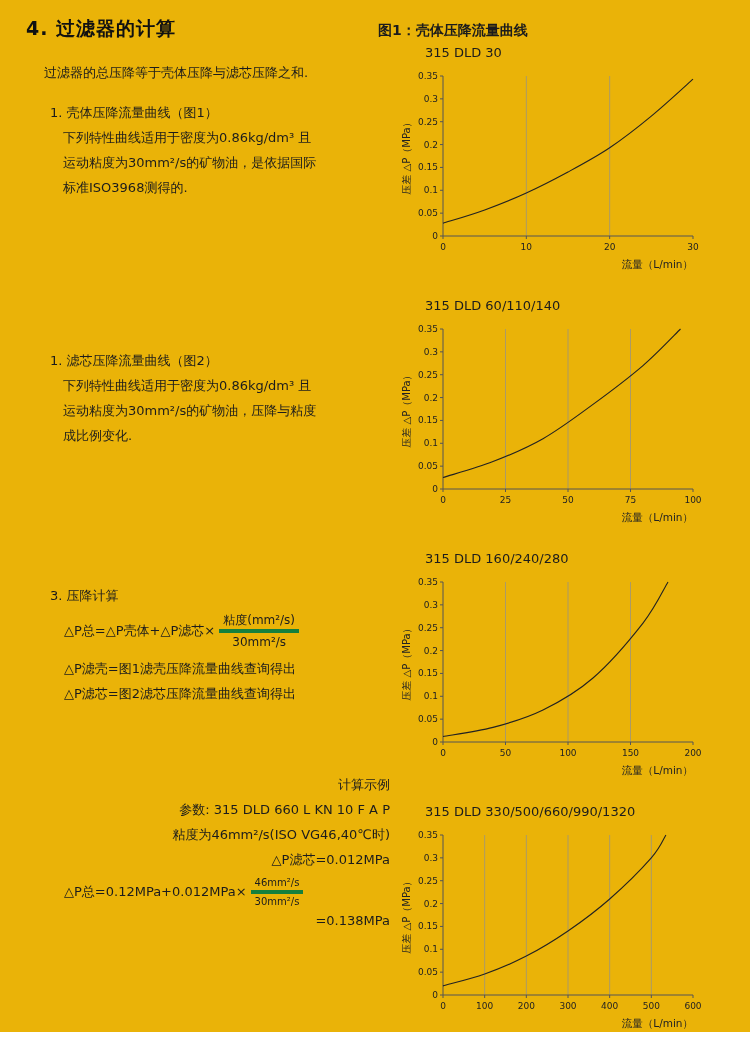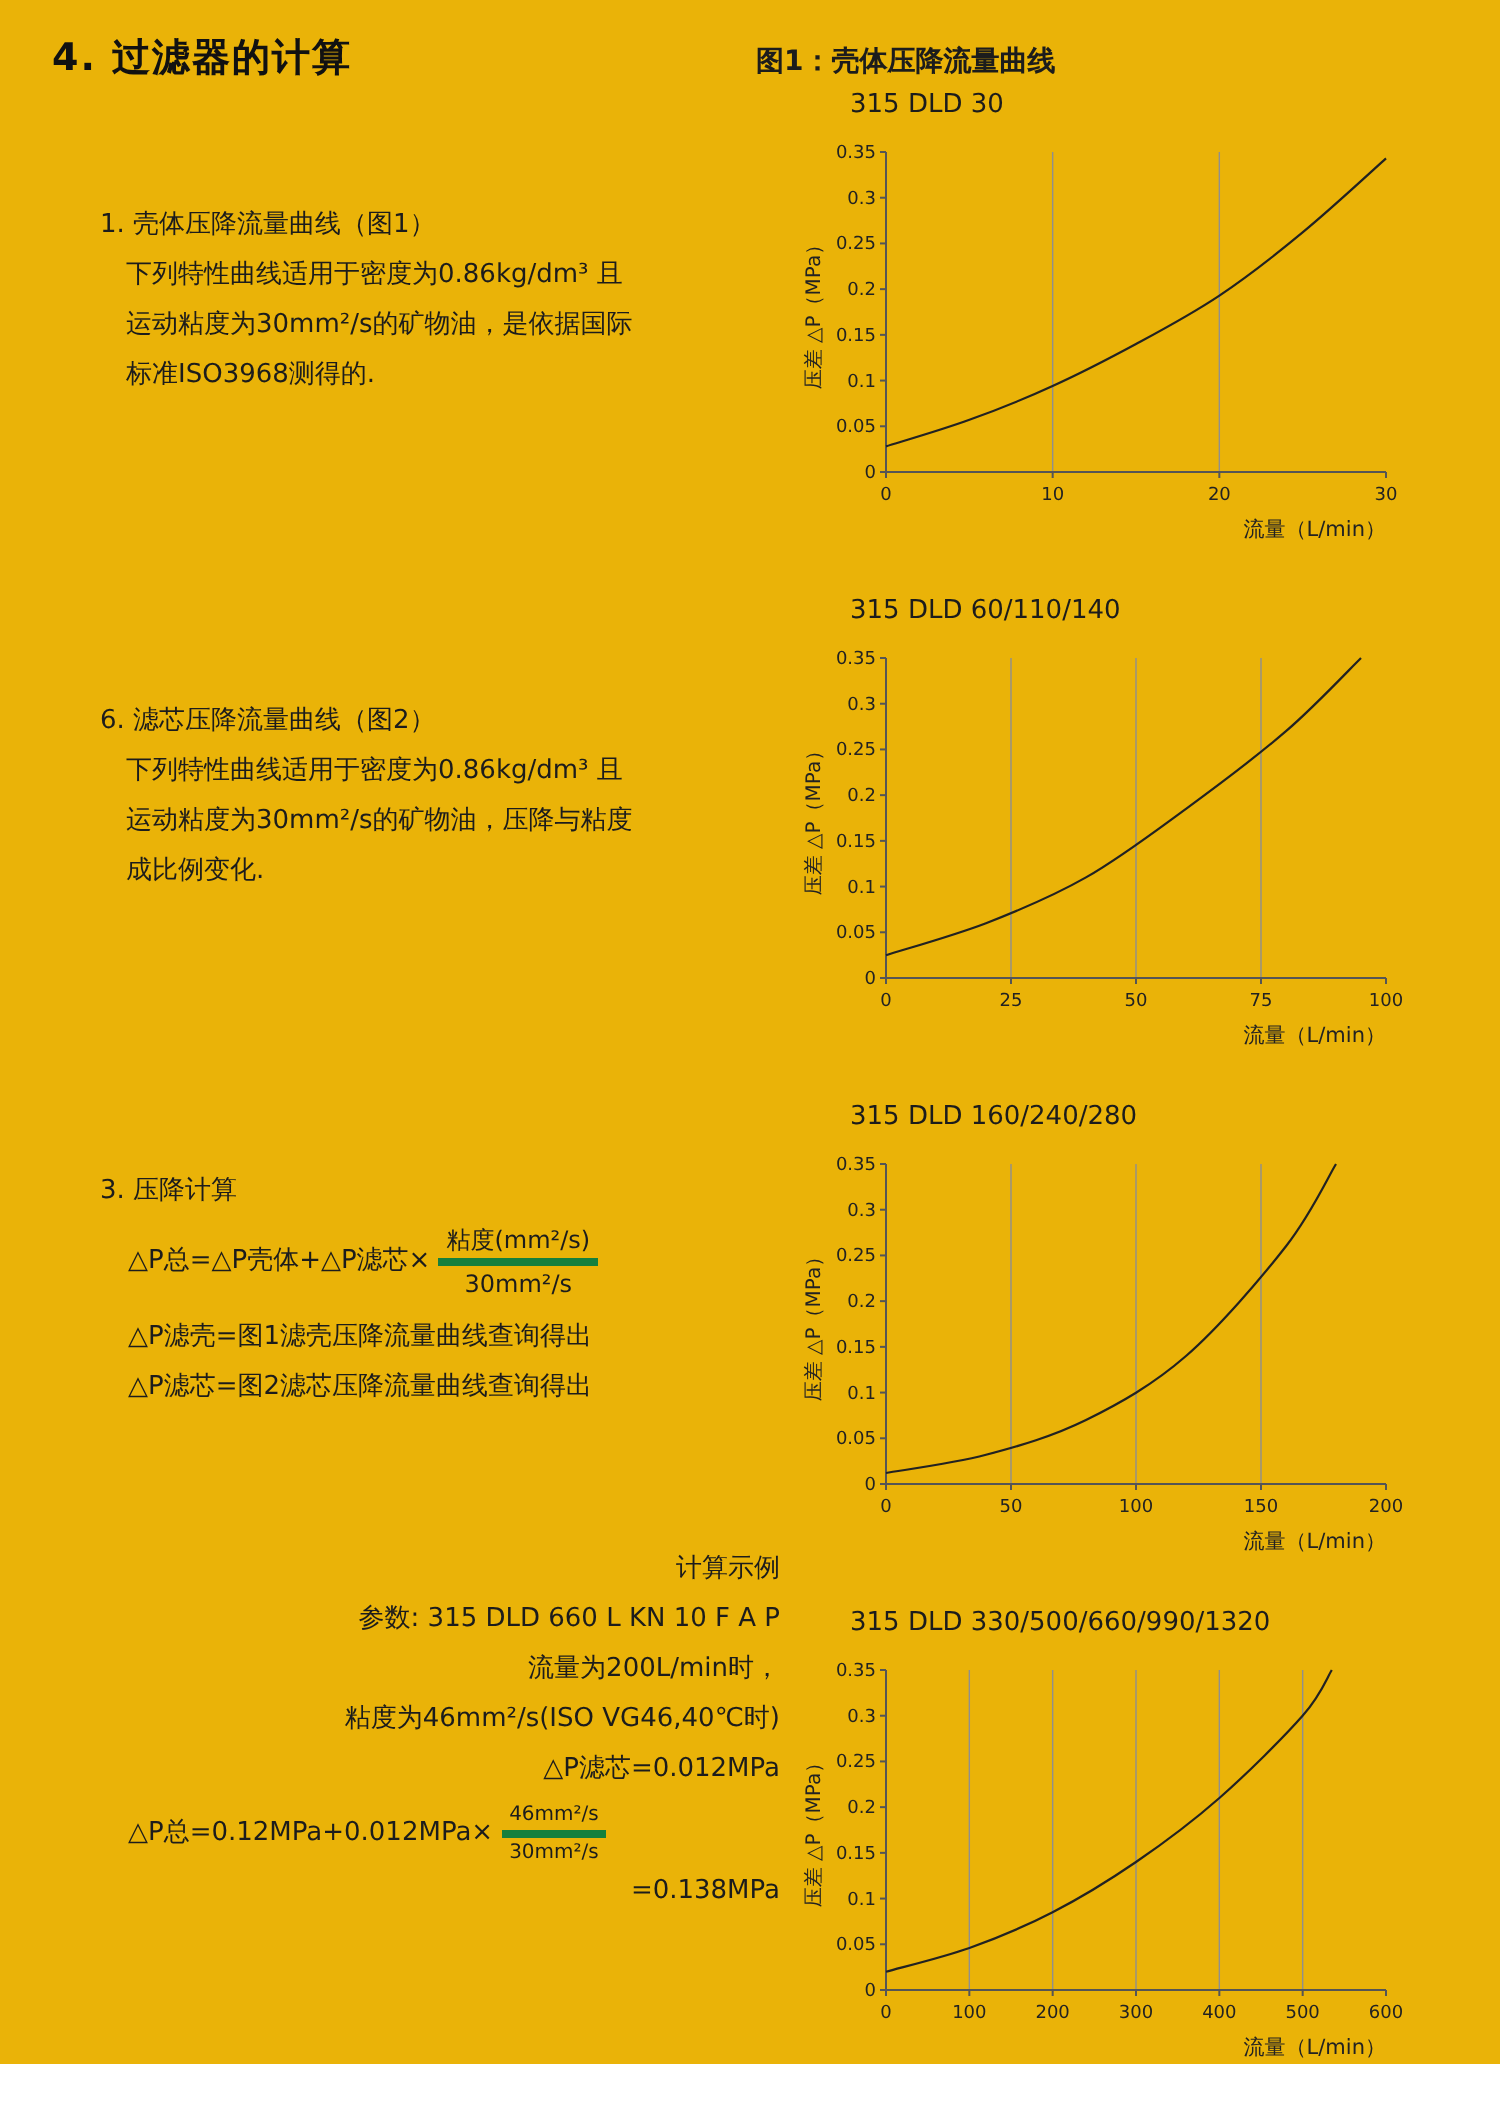--- a/index.html
+++ b/index.html
@@ -24,32 +24,33 @@
   .indent-2{margin-left:46px;}
   .notes{margin-top:6px;}
 </style>
 </head>
 <body>
 
 <div class="page">
 
   <h1 class="abs doc-title" style="left:26px;top:16px;">4. 过滤器的计算</h1>
 
+  <div class="abs body-text" style="left:44px;top:60px;">过滤器的总压降等于壳体压降与滤芯压降之和.</div>
 
   <div class="abs body-text" style="left:50px;top:100px;width:330px;">
     <div class="sec-heading">1. 壳体压降流量曲线（图1）</div>
     <div class="sec-lines">
       <div>下列特性曲线适用于密度为0.86kg/dm³ 且</div>
       <div>运动粘度为30mm²/s的矿物油，是依据国际</div>
       <div>标准ISO3968测得的.</div>
     </div>
   </div>
 
   <div class="abs body-text" style="left:50px;top:348px;width:330px;">
-    <div class="sec-heading">6. 滤芯压降流量曲线（图2）</div>
+    <div class="sec-heading">1. 滤芯压降流量曲线（图2）</div>
     <div class="sec-lines">
       <div>下列特性曲线适用于密度为0.86kg/dm³ 且</div>
       <div>运动粘度为30mm²/s的矿物油，压降与粘度</div>
       <div>成比例变化.</div>
     </div>
   </div>
 
   <div class="abs body-text" style="left:50px;top:583px;width:340px;">
     <div class="sec-heading">3. 压降计算</div>
     <div class="formula-row indent-1">
@@ -61,21 +62,20 @@
     </div>
     <div class="notes indent-1">
       <div>△P滤壳=图1滤壳压降流量曲线查询得出</div>
       <div>△P滤芯=图2滤芯压降流量曲线查询得出</div>
     </div>
   </div>
 
   <div class="abs body-text" style="left:50px;top:772px;width:340px;text-align:right;">
     <div class="sec-heading">计算示例</div>
     <div class="indent-1">参数: 315 DLD 660 L KN 10 F A P</div>
-    <div class="indent-2">流量为200L/min时，</div>
     <div class="indent-2">粘度为46mm²/s(ISO VG46,40℃时)</div>
     <div class="indent-1">△P滤芯=0.012MPa</div>
     <div class="formula-row indent-1">
       <span>△P总=0.12MPa+0.012MPa×</span>
       <span class="frac small">
         <span class="num">46mm²/s</span>
         <span class="den">30mm²/s</span>
       </span>
     </div>
     <div class="indent-2">=0.138MPa</div>

